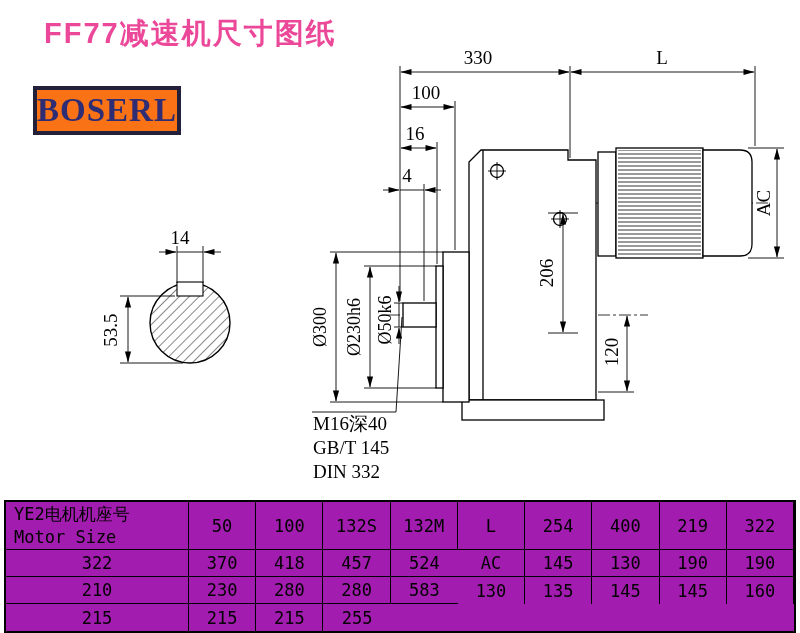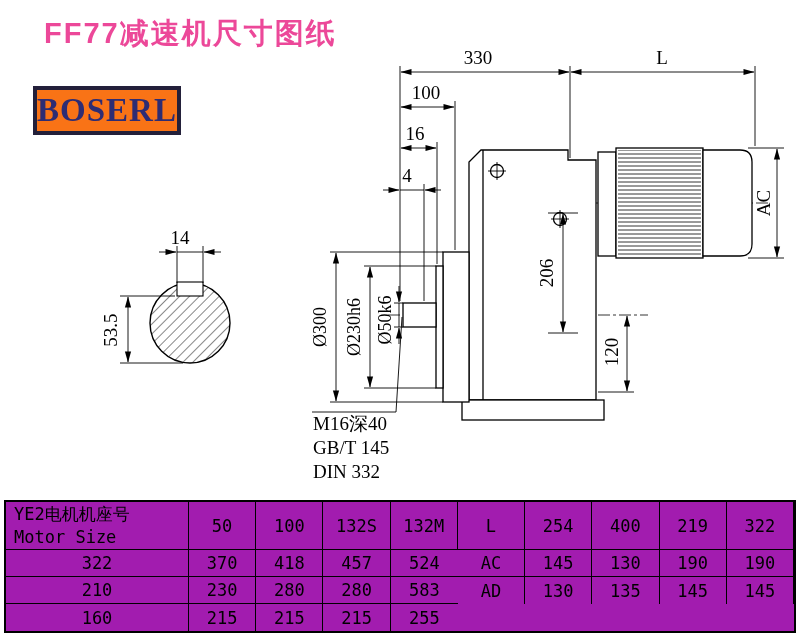--- a/index.html
+++ b/index.html
@@ -201,21 +201,20 @@
     <div class="c">145</div>
     <div class="c">130</div>
     <div class="c">190</div>
     <div class="c">190</div>
     <div class="c">210</div>
     <div class="c">230</div>
     <div class="c">280</div>
     <div class="c">280</div>
     <div class="c lastcol">583</div>
 
-    <div class="c lastrow">AD</div>
     <div class="c lastrow">130</div>
     <div class="c lastrow">135</div>
     <div class="c lastrow">145</div>
     <div class="c lastrow">145</div>
     <div class="c lastrow">160</div>
     <div class="c lastrow">215</div>
     <div class="c lastrow">215</div>
     <div class="c lastrow">215</div>
     <div class="c lastcol lastrow">255</div>
   </div>

